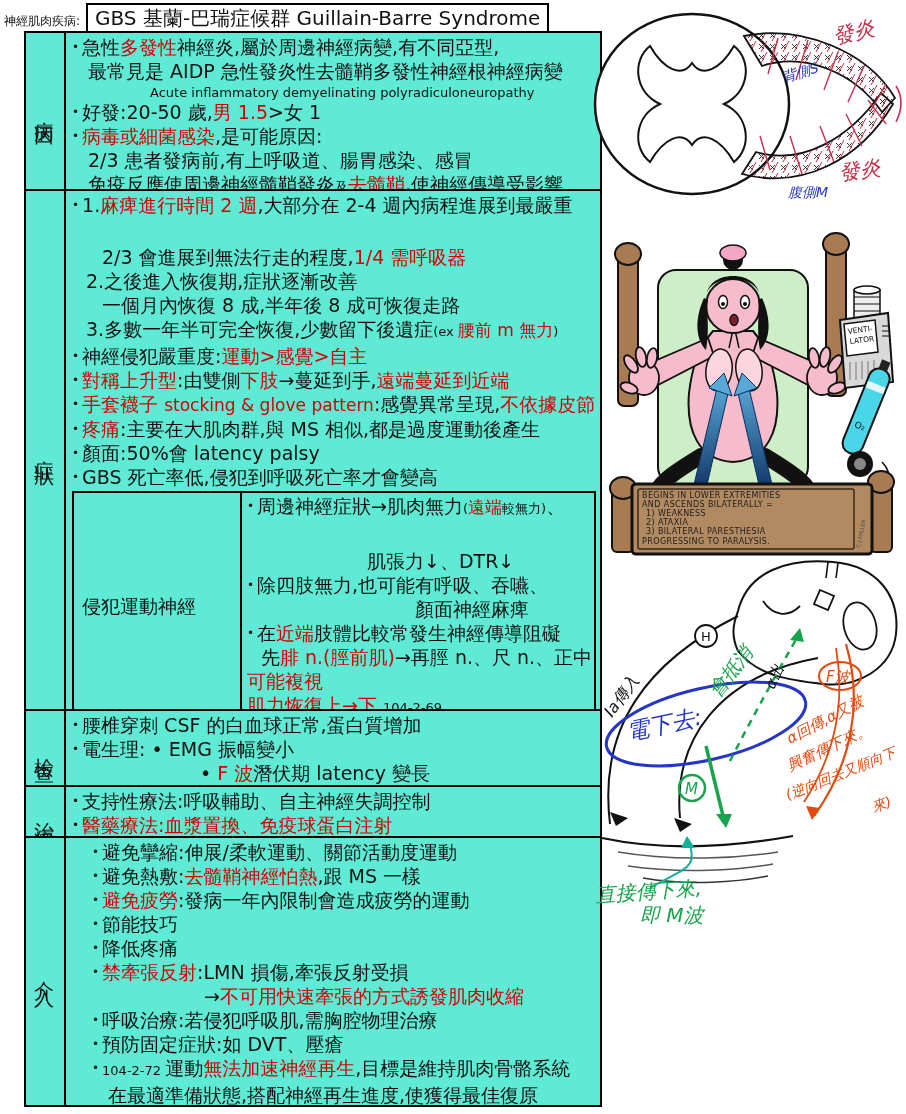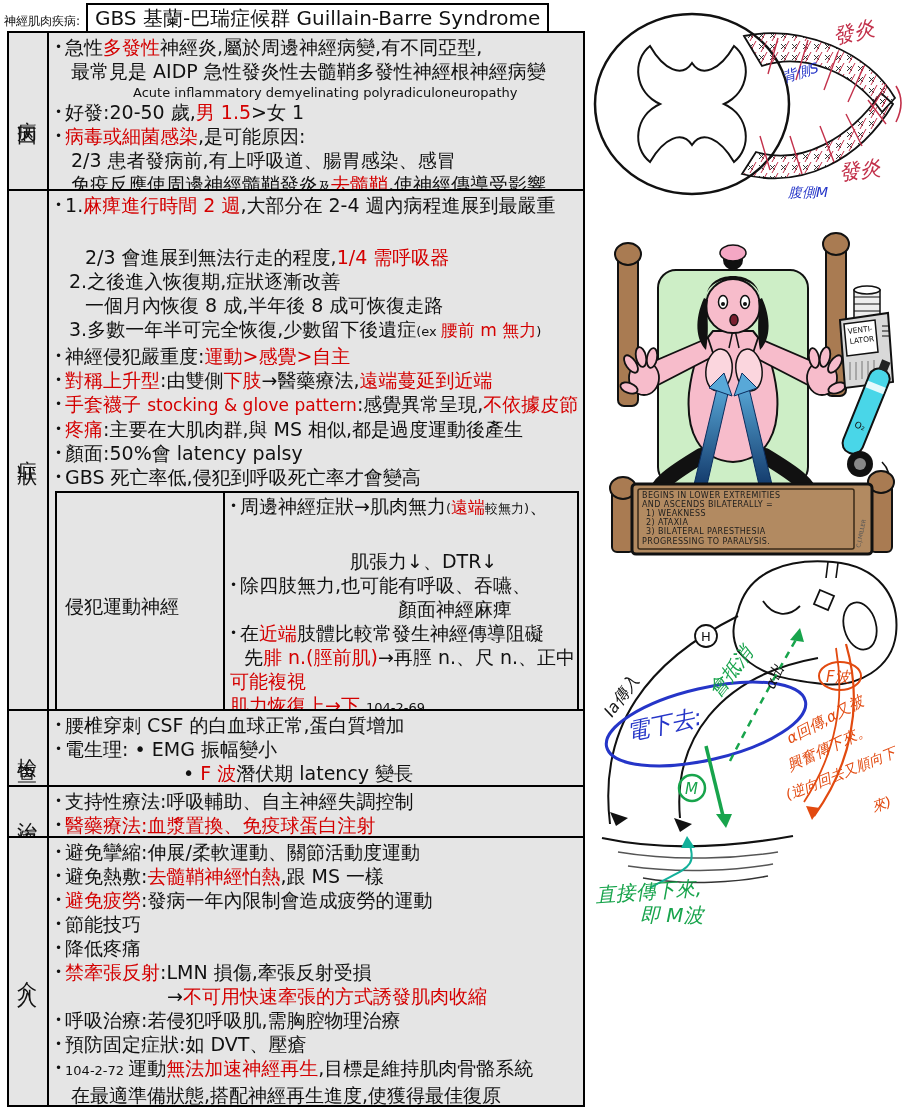--- a/index.html
+++ b/index.html
@@ -1,24 +1,24 @@
 <!DOCTYPE html>
 <html><head>
 <meta charset="utf-8">
 <style>
   html,body{margin:0;padding:0;}
   body{width:906px;height:1114px;position:relative;background:#fff;
        font-family:"DejaVu Sans",sans-serif;color:#111;overflow:hidden;}
   .cat-label{position:absolute;left:4px;top:13px;font-size:12px;letter-spacing:0;}
   .title-box{position:absolute;left:86px;top:3px;border:2px solid #000;background:#fff;
              padding:0 7px;font-size:20px;line-height:26px;white-space:nowrap;}
-  #main-table{position:absolute;left:7px;top:31px;width:578px;height:1076px;
-              border:2px solid #000;box-sizing:border-box;display:flex;flex-direction:column;background:#e5e5e5;}
+  #main-table{position:absolute;left:24px;top:31px;width:578px;height:1076px;
+              border:2px solid #000;box-sizing:border-box;display:flex;flex-direction:column;background:#5eead4;}
   .trow{display:flex;box-sizing:border-box;border-bottom:2px solid #000;overflow:hidden;}
-  .trow:last-child{border-bottom:none;}
+  .trow:last-child{border-bottom:none;gap:20px;}
   .tlabel{width:40px;box-sizing:border-box;border-right:2px solid #000;display:flex;
           align-items:center;justify-content:center;flex:none;}
   .tlabel span{writing-mode:vertical-rl;text-orientation:upright;font-size:20px;letter-spacing:6px;}
   .tcontent{flex:1;padding:2px 0 0 6px;overflow:hidden;}
   .note-line{font-size:19px;line-height:24px;white-space:nowrap;}
   .seg-k{color:#111;}
   .seg-r{color:#d40000;}
   .seg-ks{color:#111;font-size:13px;}
   .seg-rs{color:#d40000;font-size:17px;}
   .bullet{font-size:12px;vertical-align:3px;margin-right:3px;color:#111;}
@@ -57,21 +57,21 @@
       <div class="tlabel">
         <span>症狀</span>
       </div>
       <div class="tcontent">
         <div class="note-line"><span class="bullet">•</span><span class="seg-k">1.</span><span class="seg-r">麻痺進行時間 2 週</span><span class="seg-k">,大部分在 2-4 週內病程進展到最嚴重</span></div>
         <div class="note-line" style="padding-left: 30px; margin-top: 28px;"><span class="seg-k">2/3 會進展到無法行走的程度,</span><span class="seg-r">1/4 需呼吸器</span></div>
         <div class="note-line" style="padding-left: 14px;"><span class="seg-k">2.之後進入恢復期,症狀逐漸改善</span></div>
         <div class="note-line" style="padding-left: 30px;"><span class="seg-k">一個月內恢復 8 成,半年後 8 成可恢復走路</span></div>
         <div class="note-line" style="padding-left: 14px;"><span class="seg-k">3.多數一年半可完全恢復,少數留下後遺症</span><span class="seg-ks">(ex </span><span class="seg-rs">腰前 m 無力</span><span class="seg-ks">)</span></div>
         <div class="note-line"><span class="bullet">•</span><span class="seg-k">神經侵犯嚴重度:</span><span class="seg-r">運動&gt;感覺&gt;自主</span></div>
-        <div class="note-line"><span class="bullet">•</span><span class="seg-r">對稱上升型</span><span class="seg-k">:由雙側</span><span class="seg-r">下肢</span><span class="seg-k">→醫藥療法,</span><span class="seg-r">遠端蔓延到近端</span></div>
+        <div class="note-line"><span class="bullet">•</span><span class="seg-r">對稱上升型</span><span class="seg-k">:由雙側</span><span class="seg-r">下肢</span><span class="seg-k">→蔓延到手,</span><span class="seg-r">遠端蔓延到近端</span></div>
         <div class="note-line"><span class="bullet">•</span><span class="seg-r">手套襪子 </span><span class="seg-rs">stocking &amp; glove pattern</span><span class="seg-k">:感覺異常呈現,</span><span class="seg-r">不依據皮節</span></div>
         <div class="note-line"><span class="bullet">•</span><span class="seg-r">疼痛</span><span class="seg-k">:主要在大肌肉群,與 MS 相似,都是過度運動後產生</span></div>
         <div class="note-line"><span class="bullet">•</span><span class="seg-k">顏面:50%會 latency palsy</span></div>
         <div class="note-line"><span class="bullet">•</span><span class="seg-k">GBS 死亡率低,侵犯到呼吸死亡率才會變高</span></div>
         <div class="subtable">
           <div class="strow">
             <div class="stlabel">侵犯運動神經</div>
             <div class="stcontent">
               <div class="note-line"><span class="bullet">•</span><span class="seg-k">周邊神經症狀→肌肉無力</span><span class="seg-ks">(</span><span class="seg-rs">遠端</span><span class="seg-ks">較無力</span><span class="seg-ks">)</span><span class="seg-k">、</span></div>
               <div class="note-line" style="padding-left: 120px; margin-top: 28px;"><span class="seg-k">肌張力↓、DTR↓</span></div>

